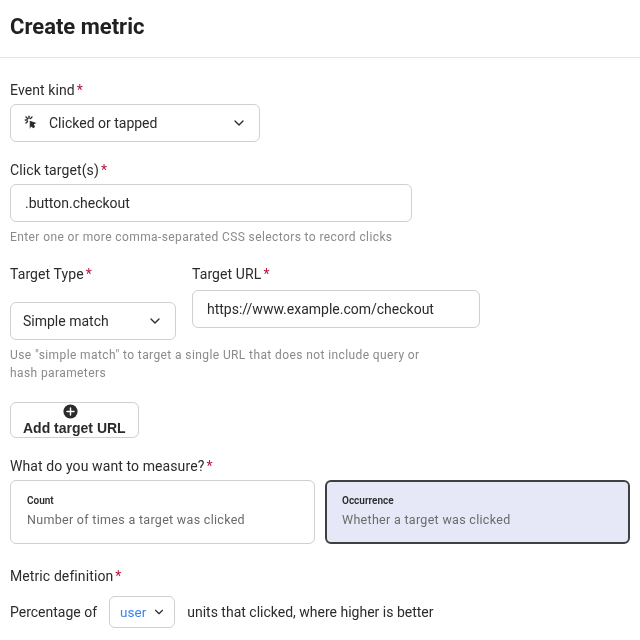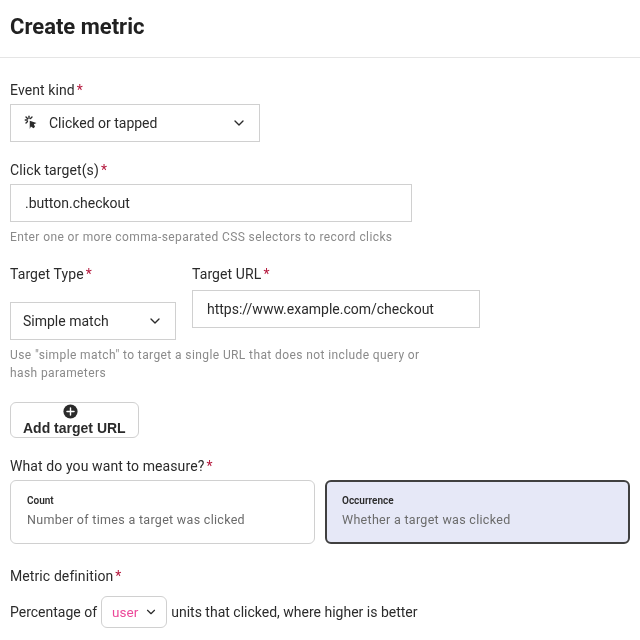--- a/index.html
+++ b/index.html
@@ -34,40 +34,40 @@
   .helper {
     font-size: 12px;
     color: #8a8a8a;
     letter-spacing: 0.4px;
     line-height: 1.5;
     margin-top: 6px;
   }
   .select, .input {
     height: 38px;
     border: 1px solid #d0d0d0;
-    border-radius: 0;
+    border-radius: 6px;
     background: #fff;
     display: flex;
     align-items: center;
     padding: 0 12px;
     font-size: 14px;
     color: #2b2b2b;
   }
   .select { justify-content: space-between; cursor: pointer; }
   .select .chev { color: #3a3a3a; }
   .select-small {
     height: 32px;
     border: 1px solid #d0d0d0;
     border-radius: 6px;
     background: #fff;
     display: inline-flex;
     align-items: center;
     padding: 0 8px 0 10px;
     font-size: 13.5px;
-    color: #ec4899;
+    color: #3b82f6;
     cursor: pointer;
   }
   .select-small .chev { margin-left: 6px; }
   .input input {
     border: none; outline: none; width: 100%;
     font-size: 14px; color: #2b2b2b;
     font-family: inherit;
     background: transparent;
   }
   .group { margin-bottom: 20px; }
@@ -116,21 +116,21 @@
     letter-spacing: 0.3px;
   }
   .option-card.selected {
     border: 2px solid #404040;
     background: #e6e8f7;
     padding: 13px 15px 15px 15px;
   }
   .def-row {
     display: flex;
     align-items: center;
-    gap: 4px;
+    gap: 12px;
     font-size: 14px;
     color: #2b2b2b;
   }
   svg { display: block; }
   .click-icon { margin-right: 8px; }
 </style>
 </head>
 <body>
 
 <div class="page">

